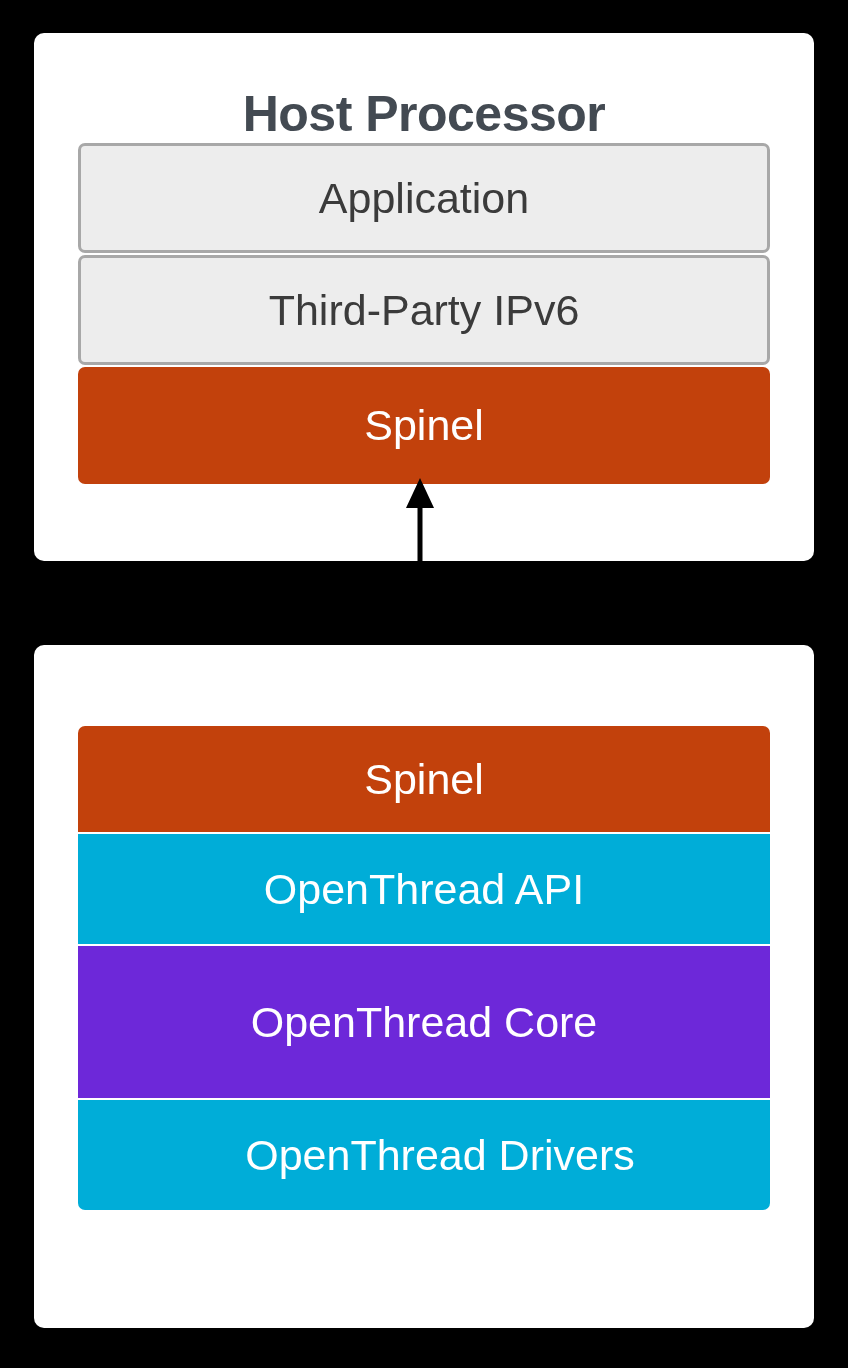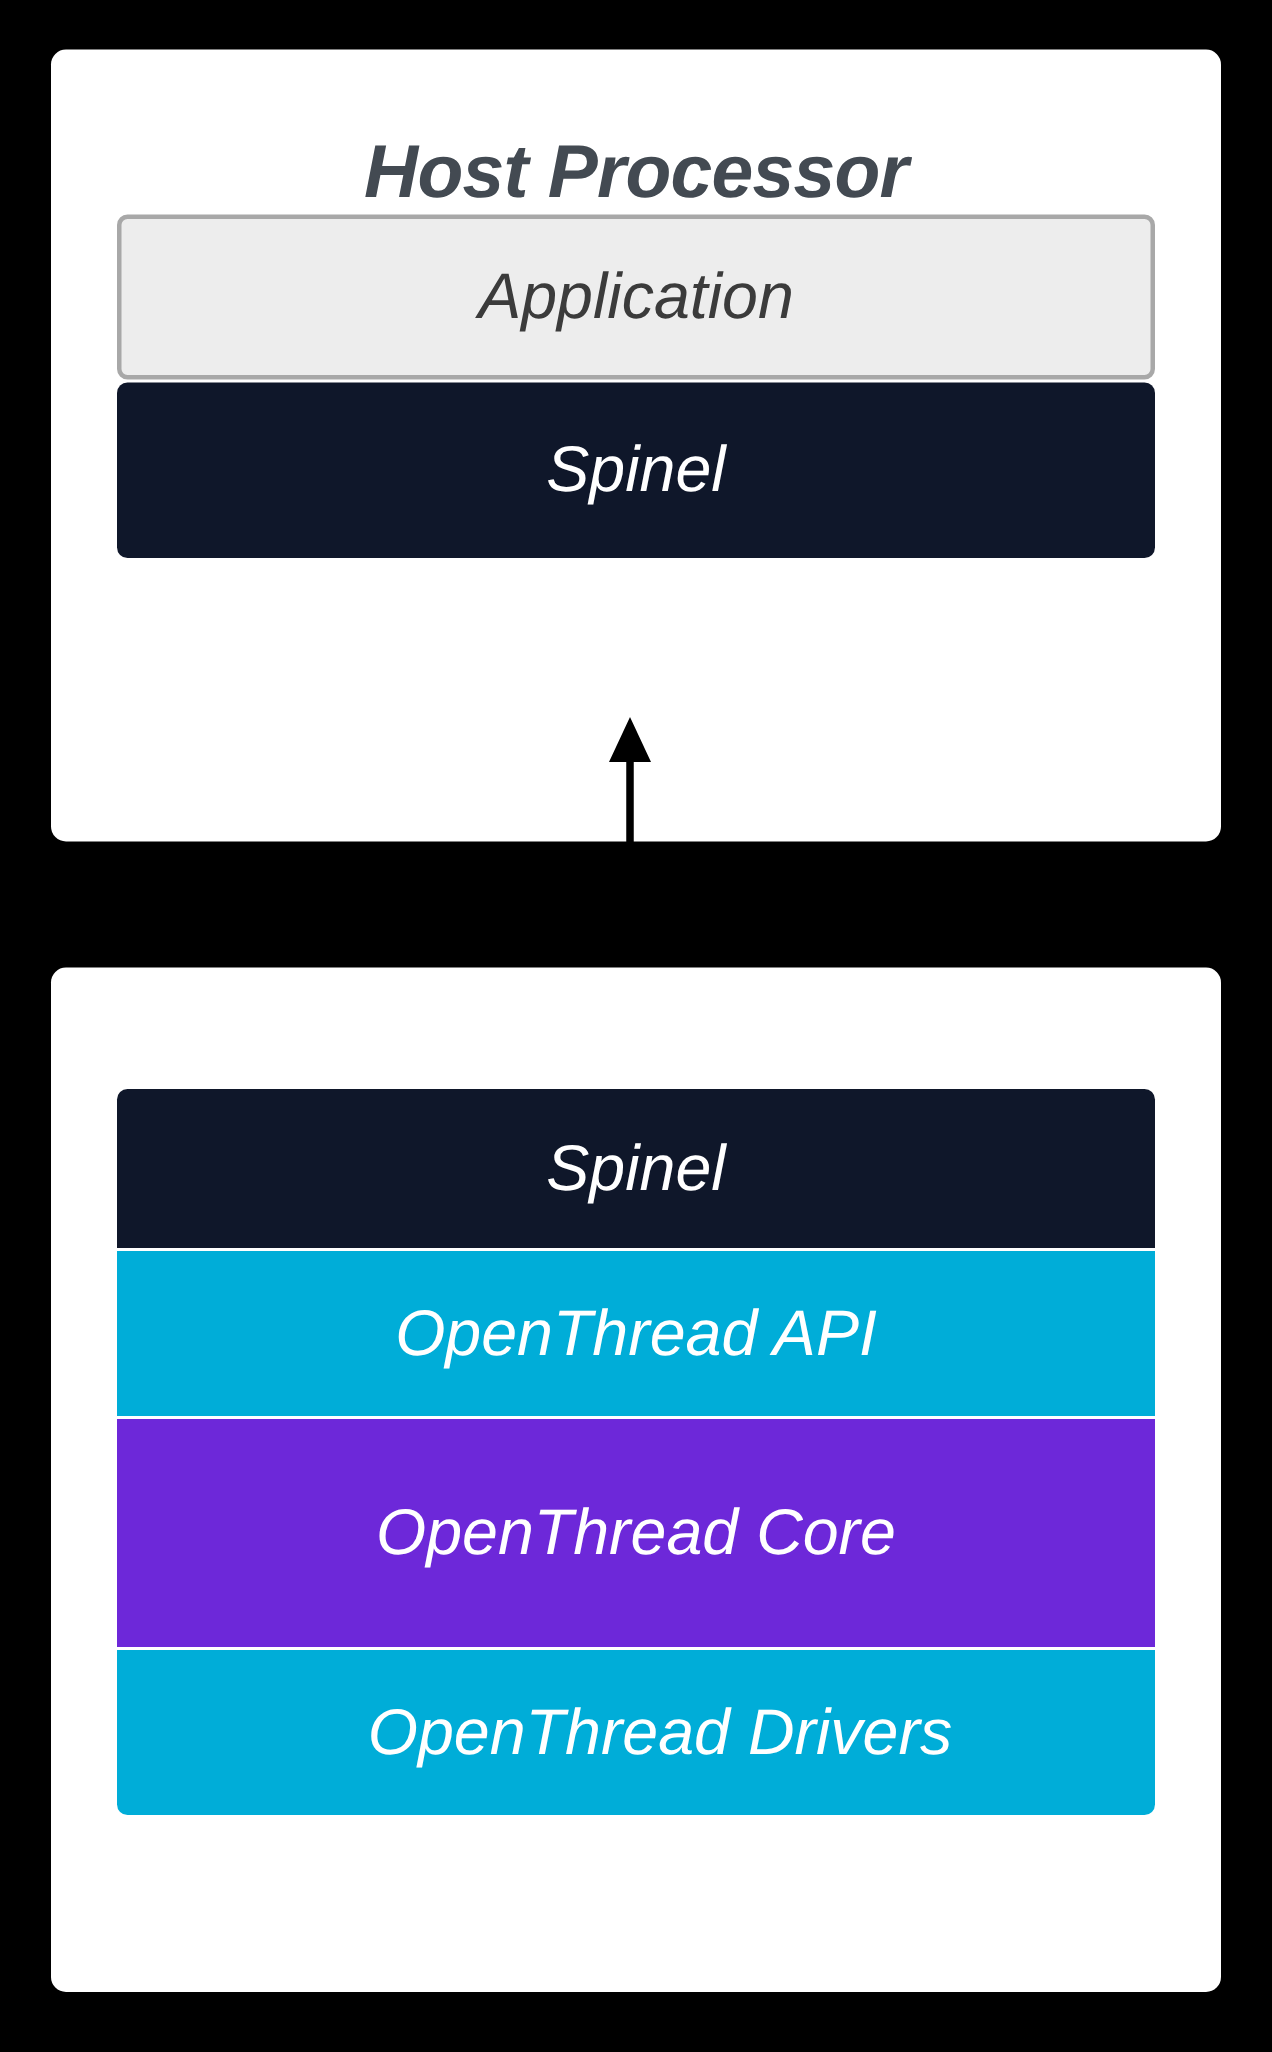--- a/index.html
+++ b/index.html
@@ -15,21 +15,20 @@
     font-family: "Liberation Sans", sans-serif;
   }
 
   .stage {
     position: absolute;
     left: 0;
     top: 0;
     width: 848px;
     height: 1189px;
     background: #000000;
-    font-style: italic;
   }
 
   
   .card {
     position: absolute;
     background: #ffffff;
     border-radius: 10px;
     box-sizing: border-box;
   }
   #host-card {
@@ -92,21 +91,21 @@
     height: 110px;
     margin-bottom: 2px;
   }
 
   
   .layer.solid {
     color: #ffffff;
     border: 0;
   }
 
-  .layer.red    { background: #0f172a; }
+  .layer.red    { background: #c2410c; }
   .layer.cyan   { background: #00add8; }
   .layer.navy   { background: #6d28d9; }
 
   
   #host-spinel {
     height: 117px;
     border-radius: 7px;
   }
 
   
@@ -131,20 +130,21 @@
 <div class="stage">
 
   <div class="card" id="host-card">
 
     <div class="card-title" id="host-title">Host Processor</div>
 
     <div class="layer-stack" id="host-stack">
 
       <div class="layer grey">Application</div>
 
+      <div class="layer grey">Third-Party IPv6</div>
 
       <div class="layer solid red" id="host-spinel">Spinel</div>
 
     </div>
   </div>
 
   <svg id="connector" viewBox="0 0 30 250" xmlns="http://www.w3.org/2000/svg">
 
     <rect x="12.5" y="22" width="5" height="206" fill="#000000"></rect>
 

